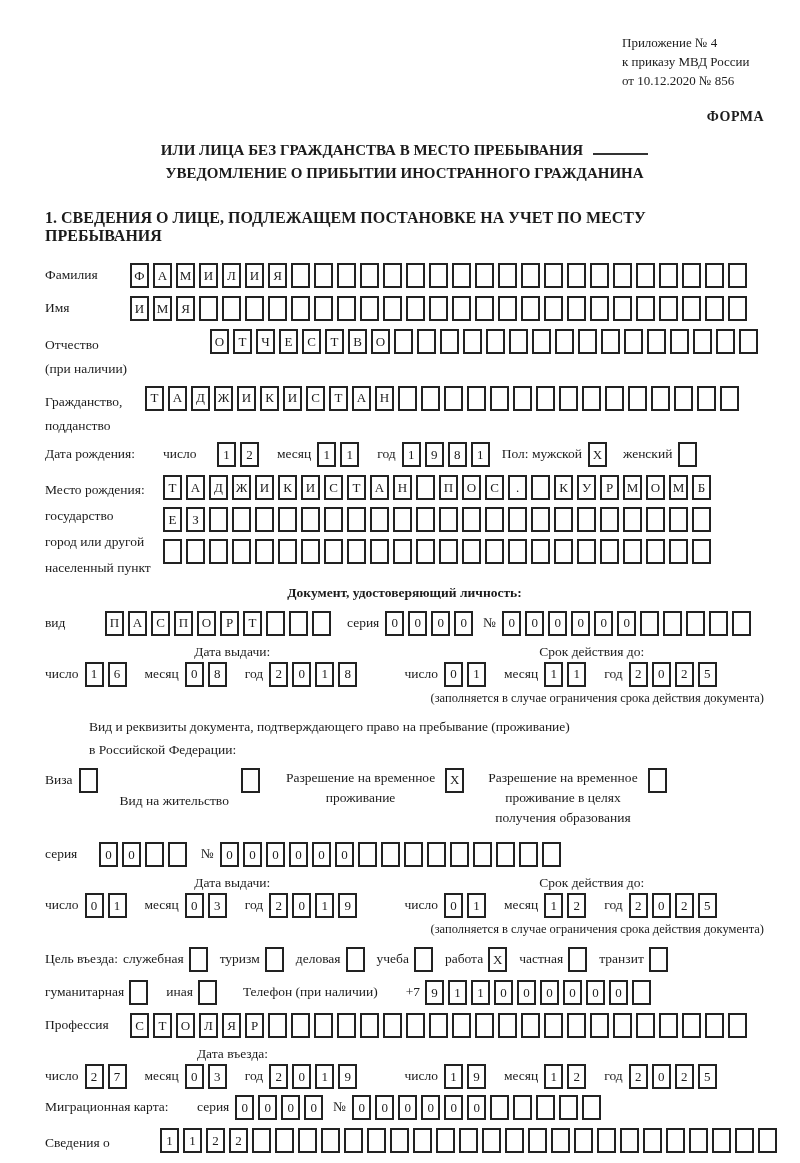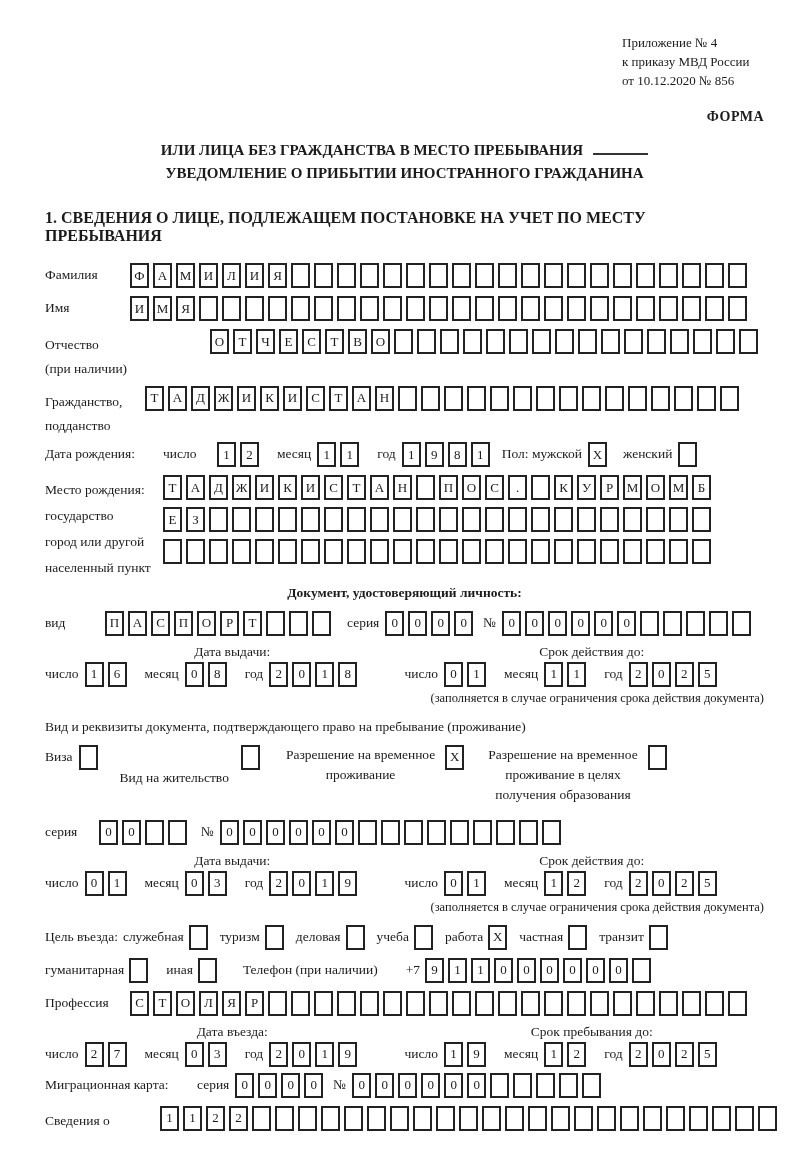--- a/index.html
+++ b/index.html
@@ -34,21 +34,21 @@
   .stackrows > .cells{margin-bottom:7px;}
   .inline-lbl{padding-top:4px;margin-right:6px;flex:none;}
   .grp{margin-right:14px;display:flex;}
   .doc-heading{text-align:center;font-weight:bold;font-size:13.5px;margin:4px 0 10px 0;}
   .dateheads{display:flex;margin-bottom:2px;}
   .dateheads .dh-left{width:375px;text-align:center;}
   .dateheads .dh-right{width:345px;text-align:center;}
   .daterow{display:flex;margin-bottom:4px;}
   .datehalf{display:flex;width:375px;}
   .note-right{text-align:right;font-size:12.5px;margin-bottom:10px;}
-  .intro{line-height:1.7;}
+  .intro{line-height:1.7;margin-left:44px;}
   .opts{display:flex;align-items:flex-start;margin-top:6px;margin-bottom:14px;}
   .opt{display:flex;align-items:flex-start;}
   .opt .txt{text-align:center;line-height:1.5;}
   .purpose-line{display:flex;align-items:flex-start;margin-bottom:8px;}
   .purpose-line .plbl{padding-top:4px;margin-right:5px;flex:none;}
 </style>
 </head>
 <body>
 
 <div class="page">
@@ -400,20 +400,21 @@
           <span class="cell">0</span>
           <span class="cell">2</span>
           <span class="cell">5</span>
         </div>
     </div>
   </div>
   <div class="note-right">(заполняется в случае ограничения срока действия документа)</div>
 
   <div class="intro">
     <div>Вид и реквизиты документа, подтверждающего право на пребывание (проживание)</div>
+    <div>в Российской Федерации:</div>
   </div>
 
   <div class="opts">
     <div class="opt">
       <div class="inline-lbl">Виза</div>
       <div class="cells">
           <span class="cell"></span>
         </div>
     </div>
     <div class="opt" style="margin-left:18px;">
@@ -602,21 +603,20 @@
         <span class="cell"></span>
         <span class="cell"></span>
         <span class="cell"></span>
         <span class="cell"></span>
         <span class="cell"></span>
       </div>
   </div>
 
   <div class="dateheads">
     <div class="dh-left">Дата въезда:</div>
-    <div class="dh-right">Срок пребывания до:</div>
   </div>
   <div class="daterow">
     <div class="datehalf">
       <div class="inline-lbl">число</div>
       <div class="cells grp">
           <span class="cell">2</span>
           <span class="cell">7</span>
         </div>
       <div class="inline-lbl">месяц</div>
       <div class="cells grp">

